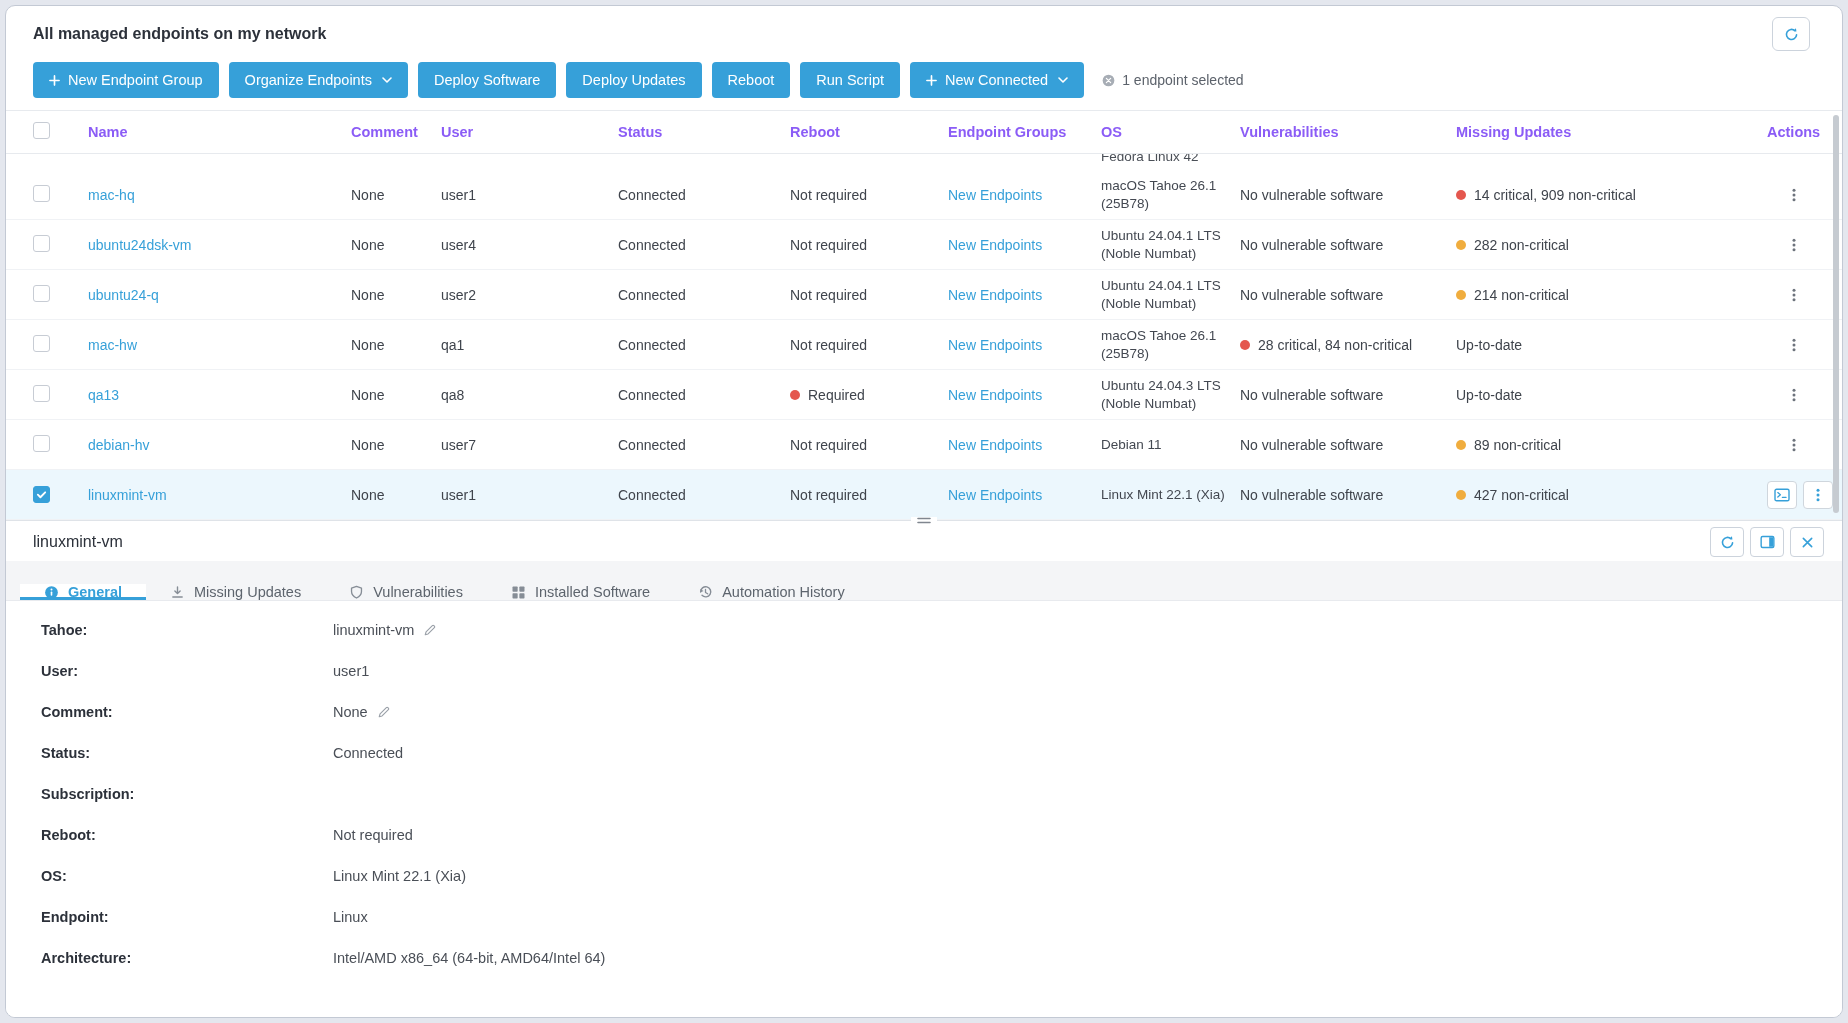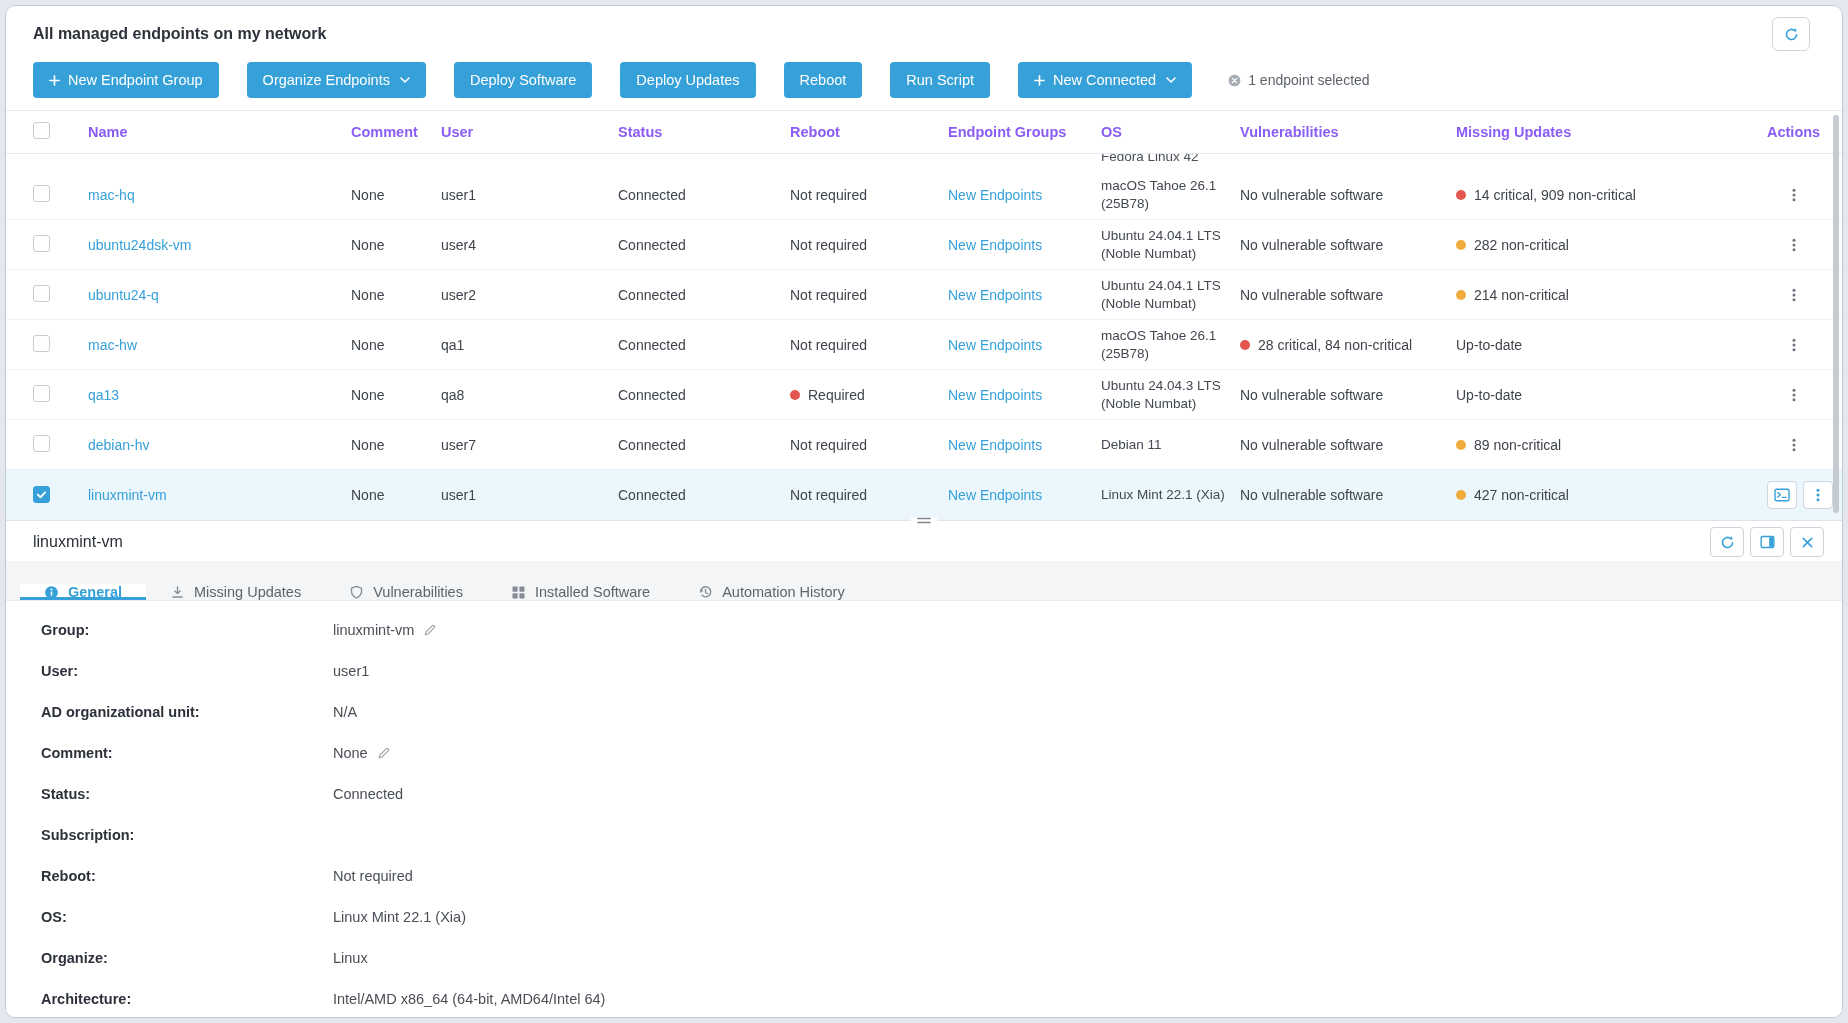--- a/index.html
+++ b/index.html
@@ -24,21 +24,21 @@
   
   .app-header { flex: 0 0 56px; display: flex; align-items: center; justify-content: space-between; padding: 0 32px 0 27px; }
   .app-title { font-size: 16px; font-weight: 600; color: #2c313a; }
   .icon-btn {
     display: inline-flex; align-items: center; justify-content: center;
     width: 38px; height: 34px; background: #fff;
     border: 1px solid #ccd3dc; border-radius: 6px; color: #36a0d9; cursor: pointer;
   }
 
   
-  .toolbar { flex: 0 0 48px; display: flex; align-items: flex-start; gap: 28px; padding: 0 27px; }
+  .toolbar { flex: 0 0 48px; display: flex; align-items: flex-start; gap: 10px; padding: 0 27px; }
   .btn {
     display: inline-flex; align-items: center; gap: 8px;
     height: 36px; padding: 0 16px;
     background: #36a0d9; color: #fff; border: none; border-radius: 4px;
     font-size: 14.5px; font-family: inherit; cursor: pointer; white-space: nowrap;
   }
   .chev { display: inline-flex; margin-left: 2px; }
   .selection { display: inline-flex; align-items: center; gap: 7px; margin-left: 8px; height: 36px; color: #5c626b; font-size: 14px; }
   .selection .clear { display: inline-flex; cursor: pointer; }
 
@@ -534,46 +534,39 @@
               <path d="M2.3 4.2l.5 3.4 3.2-1.3z" fill="currentColor"></path>
               <path d="M8 4.8V8l2.3 1.4" stroke="currentColor" stroke-width="1.4" fill="none" stroke-linecap="round" stroke-linejoin="round"></path>
             </svg>
           </span>
     <span>Automation History</span>
   </div>
 </div>
 
     <div class="fields">
   <div class="frow">
-    <div class="flabel">Group:</div>
+    <div class="flabel">Tahoe:</div>
     <div class="fvalue">
       <span>linuxmint-vm</span>
       <span class="edit">
               <svg viewBox="0 0 16 16" width="14" height="14">
                 <path d="M2.6 13.4l.9-3.2 7.2-7.2a1.2 1.2 0 0 1 1.7 0l.6.6a1.2 1.2 0 0 1 0 1.7l-7.2 7.2z" fill="none" stroke="currentColor" stroke-width="1.3" stroke-linejoin="round"></path>
               </svg>
             </span>
     </div>
   </div>
 
   <div class="frow">
     <div class="flabel">User:</div>
     <div class="fvalue">
       <span>user1</span>
 
     </div>
   </div>
 
-  <div class="frow">
-    <div class="flabel">AD organizational unit:</div>
-    <div class="fvalue">
-      <span>N/A</span>
-
-    </div>
-  </div>
 
   <div class="frow">
     <div class="flabel">Comment:</div>
     <div class="fvalue">
       <span>None</span>
       <span class="edit">
               <svg viewBox="0 0 16 16" width="14" height="14">
                 <path d="M2.6 13.4l.9-3.2 7.2-7.2a1.2 1.2 0 0 1 1.7 0l.6.6a1.2 1.2 0 0 1 0 1.7l-7.2 7.2z" fill="none" stroke="currentColor" stroke-width="1.3" stroke-linejoin="round"></path>
               </svg>
             </span>
@@ -602,21 +595,21 @@
 
   <div class="frow">
     <div class="flabel">OS:</div>
     <div class="fvalue">
       <span>Linux Mint 22.1 (Xia)</span>
 
     </div>
   </div>
 
   <div class="frow">
-    <div class="flabel">Organize:</div>
+    <div class="flabel">Endpoint:</div>
     <div class="fvalue">
       <span>Linux</span>
 
     </div>
   </div>
 
   <div class="frow">
     <div class="flabel">Architecture:</div>
     <div class="fvalue">
       <span>Intel/AMD x86_64 (64-bit, AMD64/Intel 64)</span>

